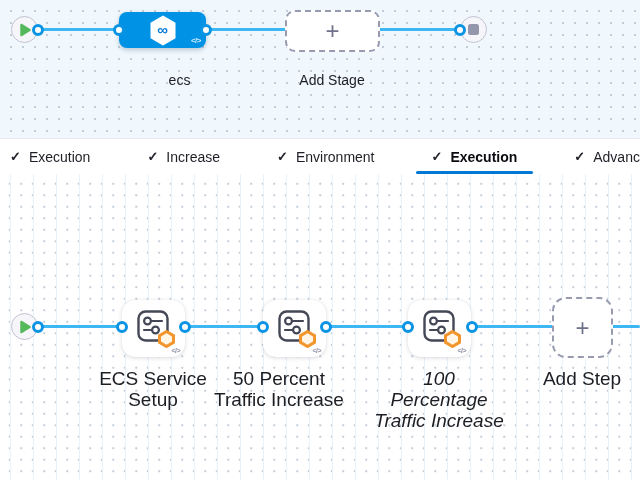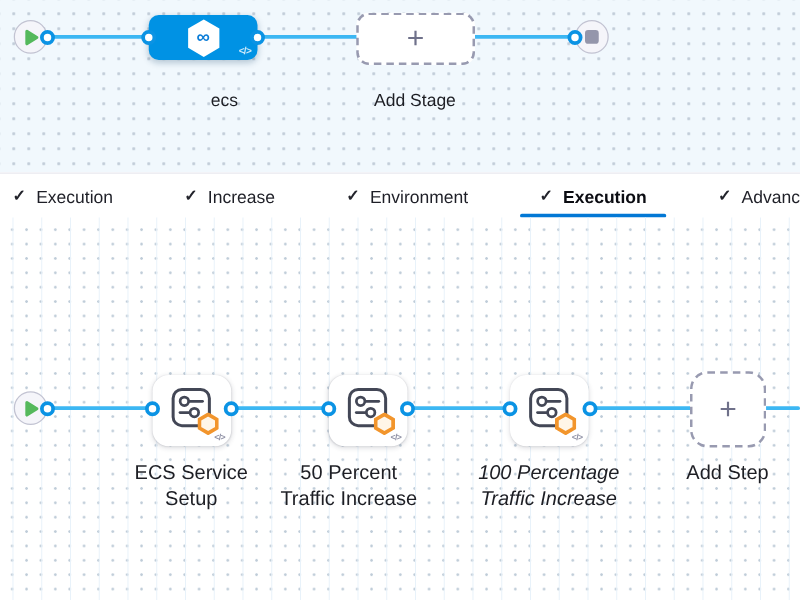--- a/index.html
+++ b/index.html
@@ -50,21 +50,21 @@
   .hex-wrap .inf{position:absolute;left:0;top:-1px;width:100%;height:100%;
     display:flex;align-items:center;justify-content:center;
     color:#0a7cd7;font-weight:700;font-size:15px;}
 
   
   .step-card{position:absolute;width:63px;height:57px;background:#fff;border-radius:13px;
     box-shadow:0 1px 4px rgba(40,41,61,.16),0 0 1px rgba(40,41,61,.1);cursor:pointer;}
   .step-card .sliders{position:absolute;left:13px;top:8px;}
   .step-card .badge{position:absolute;left:36px;top:30px;}
   .step-card .code-chip{right:5px;bottom:3px;color:#9092a6;}
-  .step-label{position:absolute;width:130px;font-size:16px;color:#1d1e24;
+  .step-label{position:absolute;width:130px;font-size:19px;color:#1d1e24;
     text-align:center;line-height:21px;}
 </style>
 </head>
 <body>
 
 <div class="screen">
 
   <div class="stage-canvas">
     <div class="flowline" style="left:38px;top:28px;width:424px;"></div>
 

